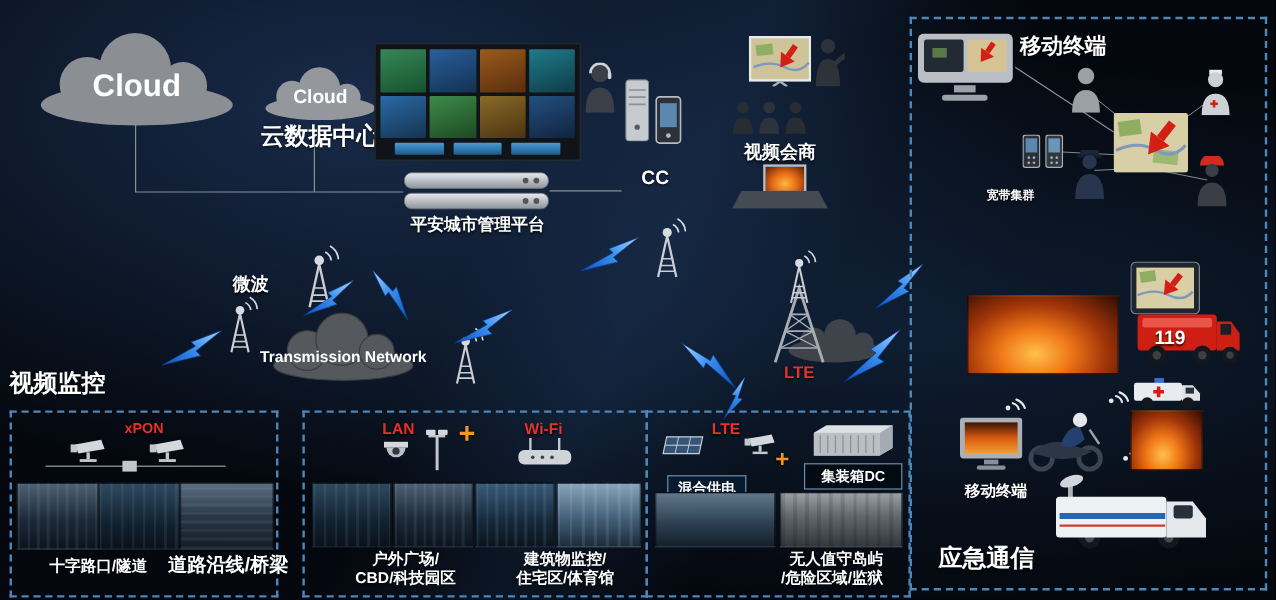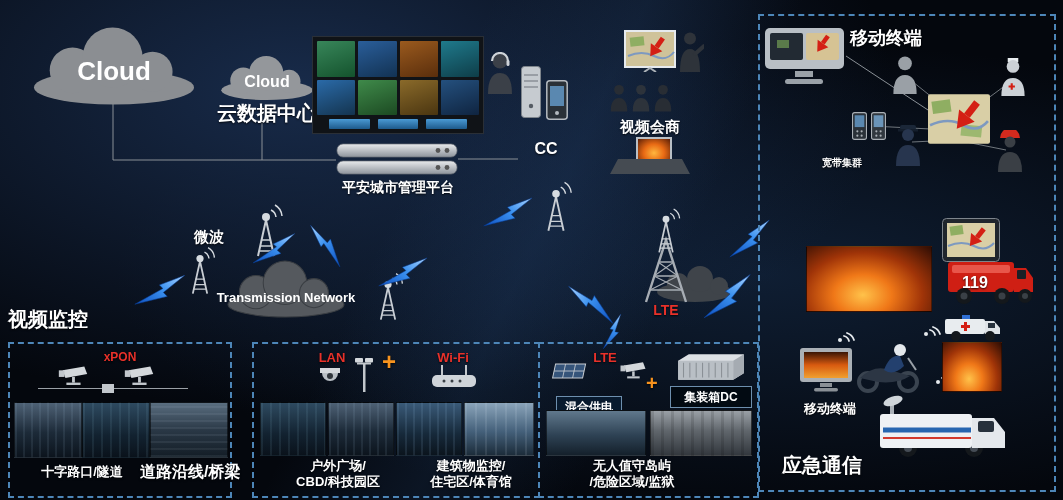--- a/index.html
+++ b/index.html
@@ -519,19 +519,19 @@
       <svg width="74" height="30" viewBox="0 0 70 28">
         <path d="M4 8 l10 -6 h52 v18 l-10 6 H4 z" fill="#dde1e5"></path>
         <rect x="4" y="8" width="52" height="18" fill="#b9bfc5"></rect>
         <path d="M9 10 v14 M15 10 v14 M21 10 v14 M27 10 v14 M33 10 v14 M39 10 v14 M45 10 v14 M51 10 v14" stroke="#8a9096" stroke-width="1"></path>
         <path d="M56 8 l10 -6 v18 l-10 6 z" fill="#a5abb2"></path>
       </svg>
     </div>
     <div class="tag-box" style="left:130px;top:42px;width:80px;height:20px;background:#020a12;">集装箱DC</div>
     <div class="photo ph-island" style="left:6px;top:66px;width:98px;height:44px;"></div>
     <div class="photo ph-prison" style="left:110px;top:66px;width:100px;height:44px;"></div>
-    <div class="cap" style="left:12px;top:114px;width:160px;">
+    <div class="cap" style="left:36px;top:114px;width:160px;text-align:right;">
       <div>无人值守岛屿</div>
       <div>/危险区域/监狱</div>
     </div>
   </div>
 
 </div>
 
 </body></html>

